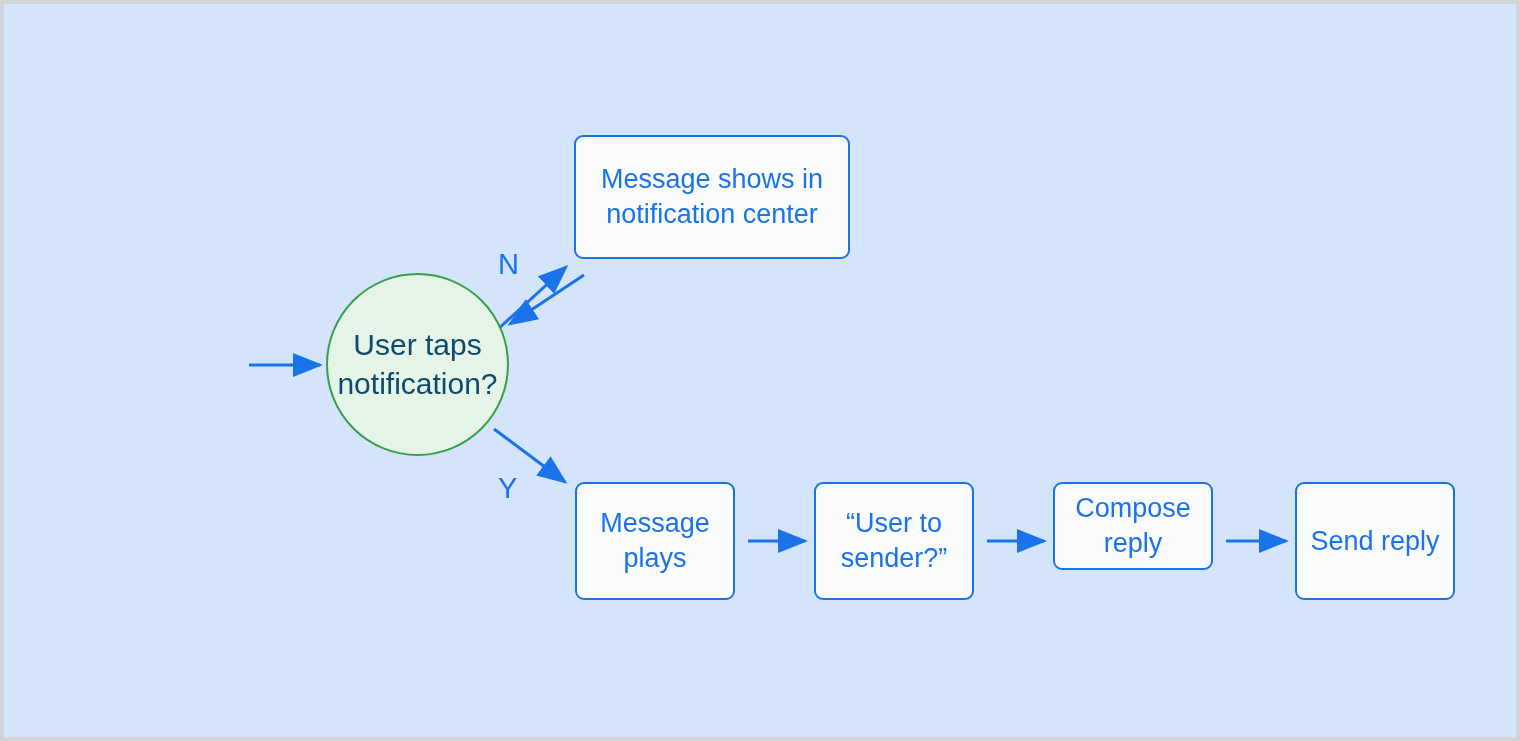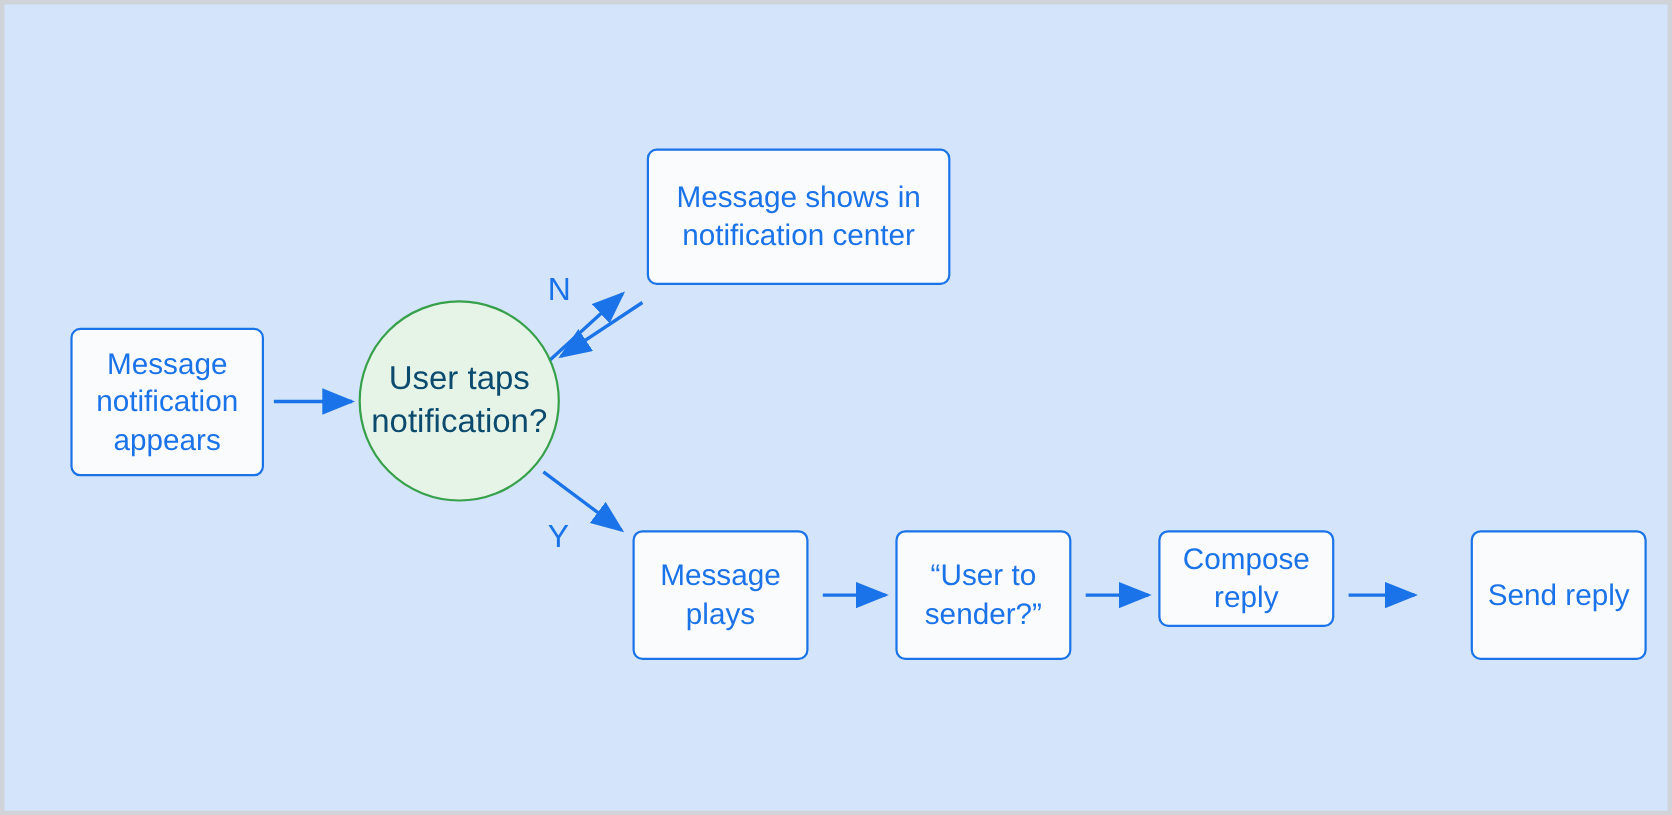--- a/index.html
+++ b/index.html
@@ -86,45 +86,42 @@
 
     <line class="edge-path" x1="490" y1="425" x2="561" y2="478" marker-end="url(#arrow)"></line>
 
     <line class="edge-path" x1="744" y1="537" x2="801" y2="537" marker-end="url(#arrow)"></line>
 
     <line class="edge-path" x1="983" y1="537" x2="1040" y2="537" marker-end="url(#arrow)"></line>
 
     <line class="edge-path" x1="1222" y1="537" x2="1282" y2="537" marker-end="url(#arrow)"></line>
   </svg>
 
-  <div class="node box" style="left:60px; top:294px; width:176px; height:135px;">
-    <span>Message notification appears</span>
-  </div>
 
   <div class="node decision" style="left:322px; top:269px; width:183px; height:183px;">
     <span>User taps notification?</span>
   </div>
 
-  <div class="node box" style="left:584px; top:131px; width:276px; height:124px;">
+  <div class="node box" style="left:570px; top:131px; width:276px; height:124px;">
     <span>Message shows in notification center</span>
   </div>
 
   <div class="node box" style="left:571px; top:478px; width:160px; height:118px;">
     <span>Message plays</span>
   </div>
 
   <div class="node box" style="left:810px; top:478px; width:160px; height:118px;">
     <span>“User to sender?”</span>
   </div>
 
   <div class="node box" style="left:1049px; top:478px; width:160px; height:88px;">
     <span>Compose reply</span>
   </div>
 
-  <div class="node box" style="left:1333px; top:478px; width:160px; height:118px;">
+  <div class="node box" style="left:1291px; top:478px; width:160px; height:118px;">
     <span>Send reply</span>
   </div>
 
   <div class="edge-label" style="left:494px; top:246px;">N</div>
 
   <div class="edge-label" style="left:494px; top:470px;">Y</div>
 
 </div>
 
 </body></html>

